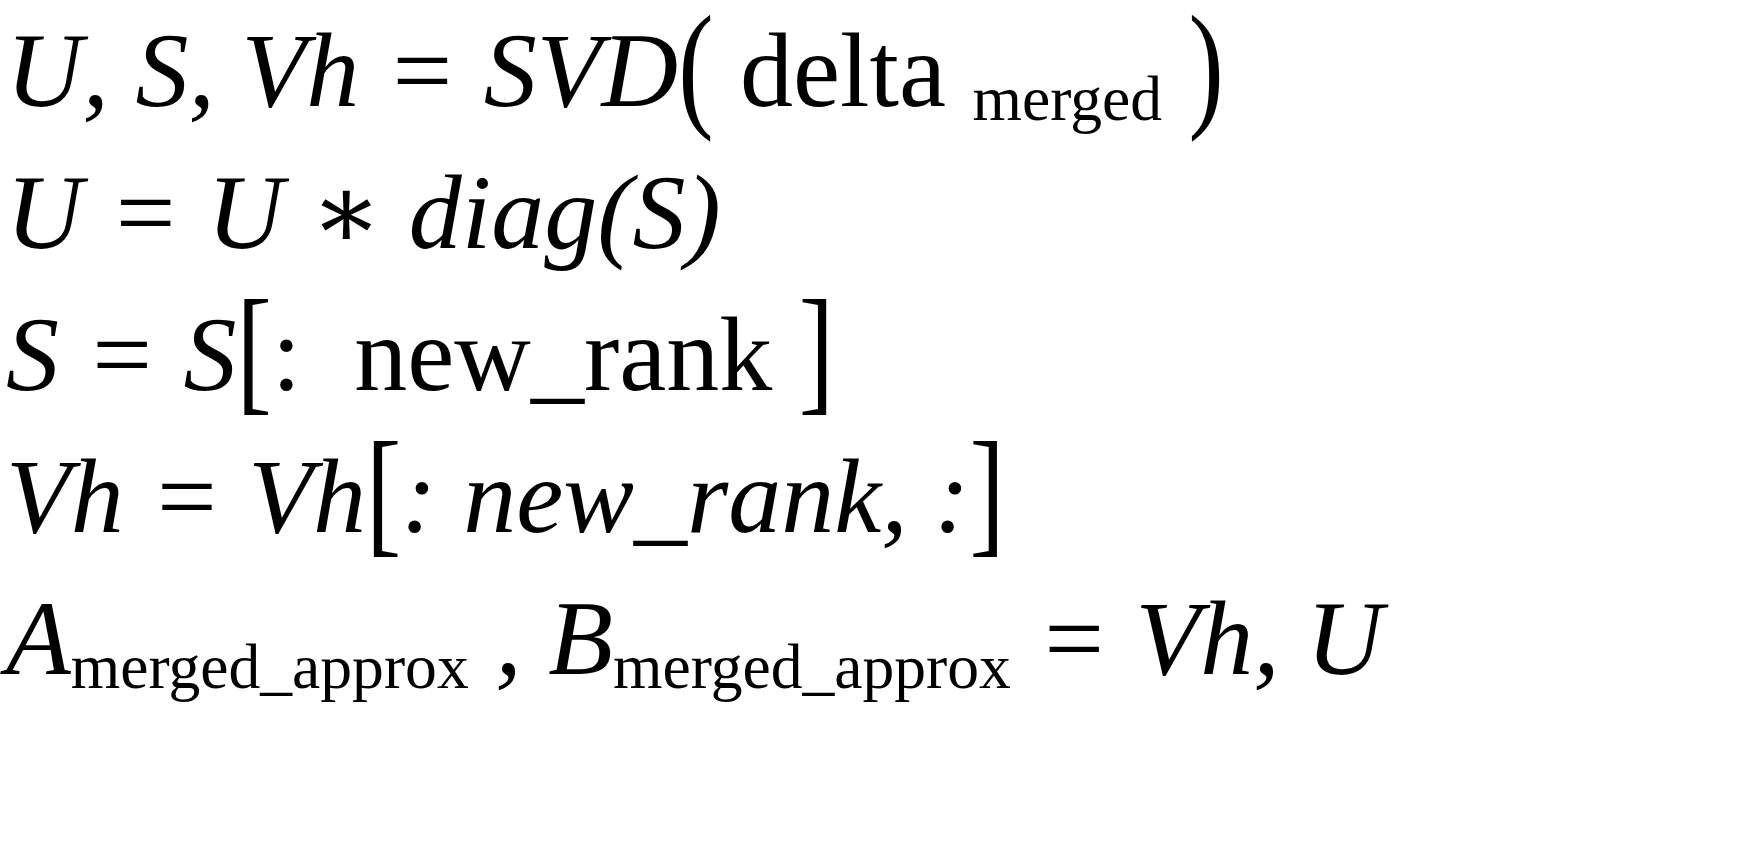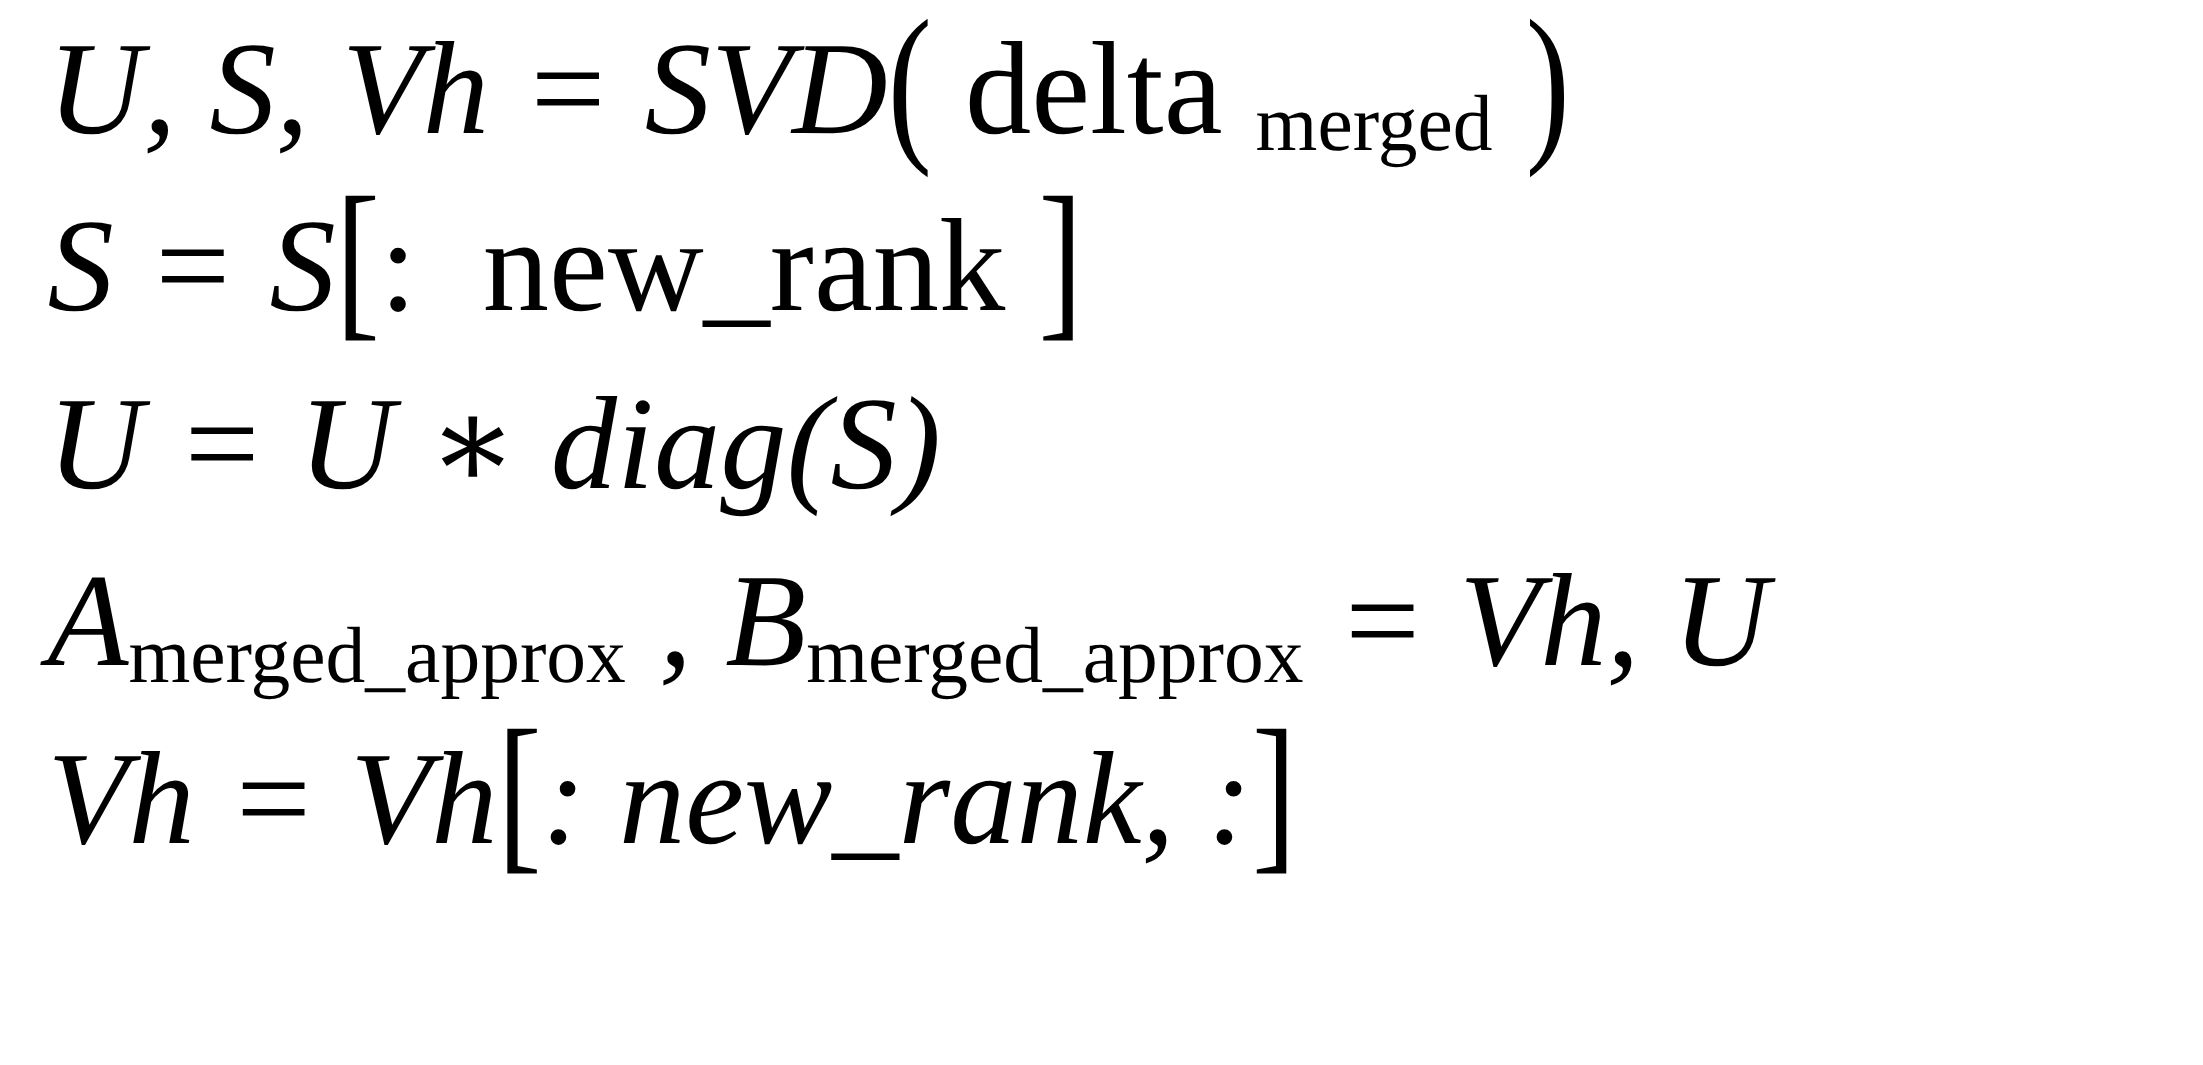--- a/index.html
+++ b/index.html
@@ -18,21 +18,20 @@
     padding-left: 6px;
     box-sizing: border-box;
     color: #000000;
     font-family: "Liberation Serif", "DejaVu Serif", serif;
   }
   .eq-line {
     height: 142px;
     line-height: 142px;
     font-size: 106px;
     white-space: nowrap;
-    margin-left: 32px;
   }
   .seg {
     white-space: pre;
   }
   .seg-it {
     font-style: italic;
   }
   .seg-rm {
     font-style: normal;
   }
@@ -48,18 +47,18 @@
     transform: scaleY(1.32);
     transform-origin: 50% 62%;
   }
 </style>
 </head>
 <body>
 
 <main class="math-figure">
   <div>
       <div class="eq-line"><span class="seg seg-it">U, S, Vh = SVD</span><span class="seg seg-paren">(</span><span class="seg seg-rm"> delta </span><span class="seg seg-sub">merged</span><span class="seg seg-rm"> </span><span class="seg seg-paren">)</span></div>
+      <div class="eq-line"><span class="seg seg-it">U = U ∗ diag(S)</span></div>
       <div class="eq-line"><span class="seg seg-it">S = S</span><span class="seg seg-br">[</span><span class="seg seg-rm">:  new_rank </span><span class="seg seg-br">]</span></div>
-      <div class="eq-line"><span class="seg seg-it">U = U ∗ diag(S)</span></div>
+      <div class="eq-line"><span class="seg seg-it">Vh = Vh</span><span class="seg seg-br">[</span><span class="seg seg-it">: new_rank, :</span><span class="seg seg-br">]</span></div>
       <div class="eq-line"><span class="seg seg-it">A</span><span class="seg seg-sub">merged_approx</span><span class="seg seg-it"> , B</span><span class="seg seg-sub">merged_approx</span><span class="seg seg-it"> = Vh, U</span></div>
-      <div class="eq-line"><span class="seg seg-it">Vh = Vh</span><span class="seg seg-br">[</span><span class="seg seg-it">: new_rank, :</span><span class="seg seg-br">]</span></div>
     </div>
 </main>
 
 </body></html>

